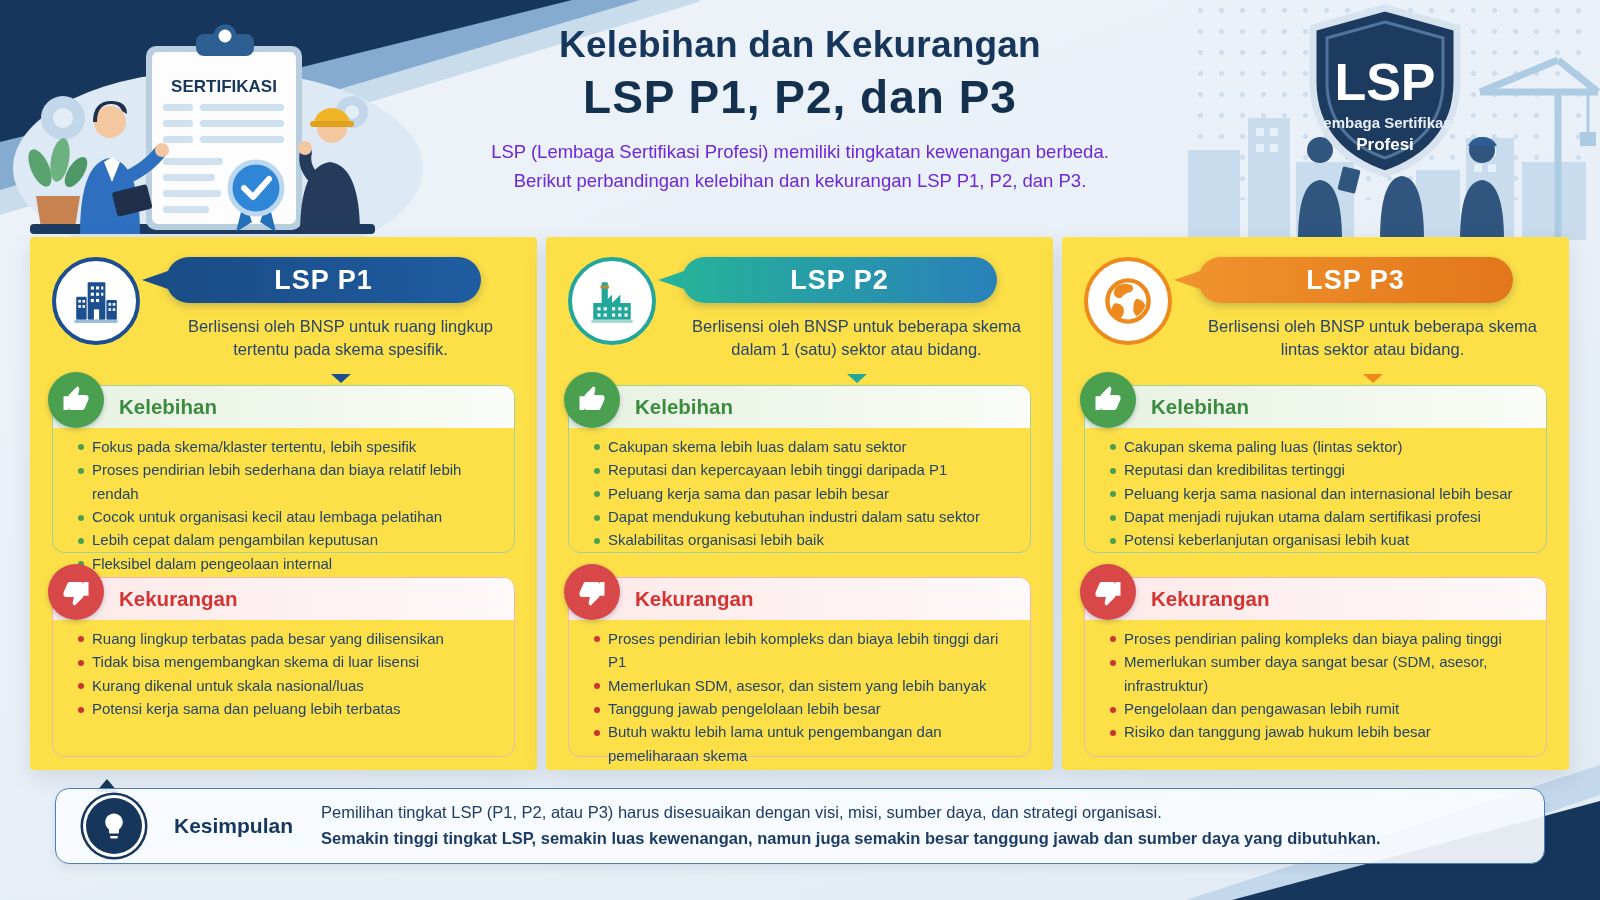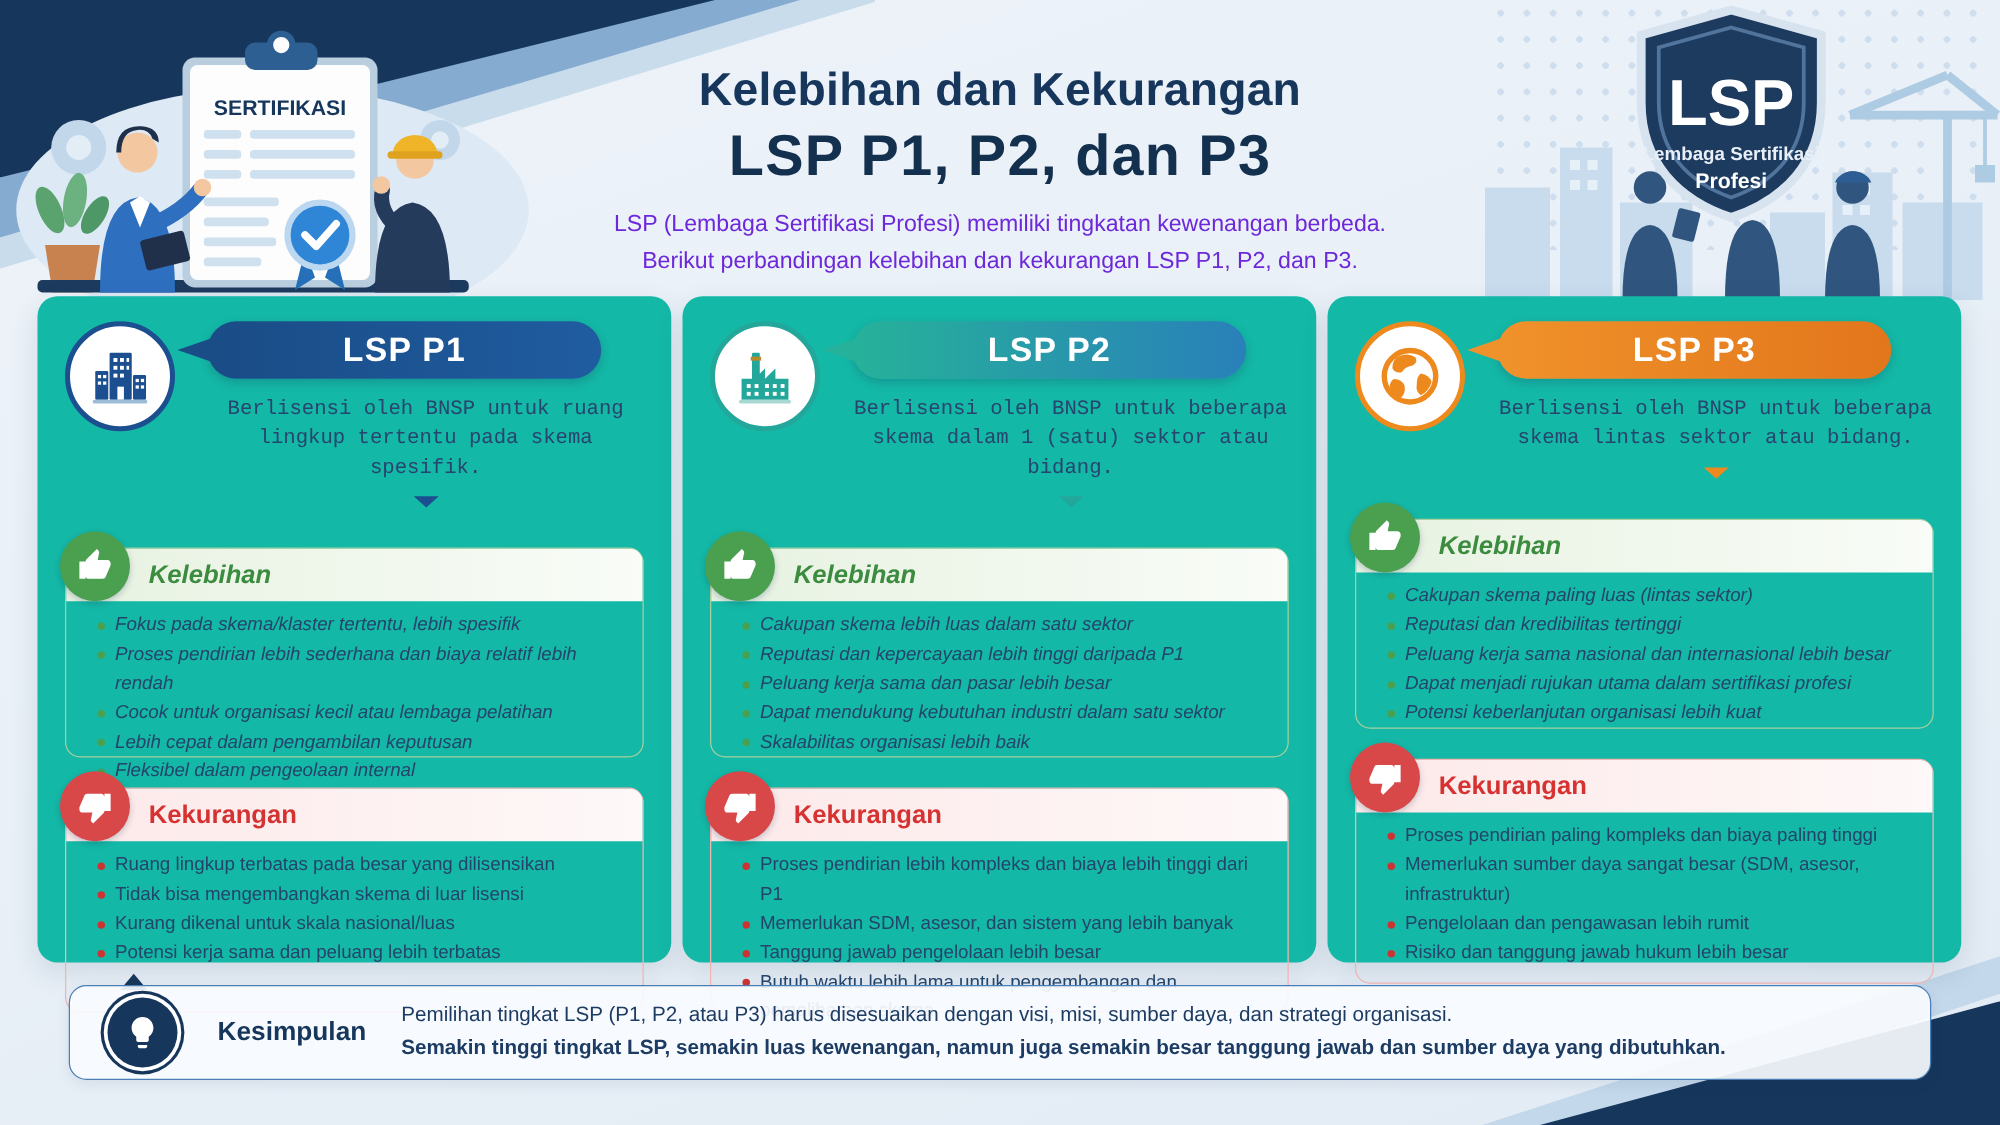--- a/index.html
+++ b/index.html
@@ -14,53 +14,53 @@
   .corner-tl .stripe2 { position:absolute; inset:0; background:#c9dcec; clip-path:polygon(570px 0,705px 0,0 215px,0 140px); }
   .corner-tl .stripe1 { position:absolute; inset:0; background:#86abd0; clip-path:polygon(570px 0,640px 0,0 190px,0 140px); }
   .corner-tl .navy    { position:absolute; inset:0; background:#16365c; clip-path:polygon(0 0,572px 0,0 142px); }
   .corner-br { position:absolute; bottom:0; right:0; width:460px; height:150px; pointer-events:none; }
   .corner-br .stripe  { position:absolute; inset:0; background:#c3d8ea; clip-path:polygon(100% 30%,100% 10%,10% 100%,32% 100%); }
   .corner-br .navy    { position:absolute; inset:0; background:#16365c; clip-path:polygon(100% 100%,100% 34%,20% 100%); }
   .dots { position:absolute; right:10px; top:0; width:400px; height:200px; opacity:.55;
     background-image:radial-gradient(#b7cfe6 2.6px, transparent 2.8px); background-size:21px 21px; }
   
   .header-center { position:absolute; left:50%; transform:translateX(-50%); top:24px; width:840px; text-align:center; }
-  .title1 { font-size:37px; font-weight:800; color:#16365c; letter-spacing:.2px;margin-top:27px; }
+  .title1 { font-size:37px; font-weight:800; color:#16365c; letter-spacing:.2px; }
   .title2 { font-size:46px; font-weight:800; color:#14304f; letter-spacing:1px; margin-top:4px; }
   .subtitle { margin-top:14px; font-size:18.5px; line-height:1.55; color:#6d28d9; }
   .illus { position:absolute; top:0; }
   .illus-left { left:0; width:430px; height:240px; }
   .illus-right{ right:0; width:430px; height:240px; }
   
   .columns { position:absolute; top:237px; left:30px; width:1540px; display:flex; gap:9px; }
-  .card { width:507px; height:533px; background:#14b8a6; border-radius:16px;
+  .card { width:507px; height:533px; background:#fde047; border-radius:4px;
     box-shadow:0 8px 22px rgba(22,54,92,.12); padding:20px 22px 0; position:relative; }
   .c1 { --a1:#1a4c86; --a2:#1f5ca0; --ring:#1b4f8f; }
   .c2 { --a1:#26b29a; --a2:#2980b9; --ring:#23a79b; }
   .c3 { --a1:#f0922b; --a2:#e2761b; --ring:#ee8a1d; }
   .card-head { display:flex; align-items:flex-start; }
   .icon-circle { flex:0 0 88px; width:88px; height:88px; border-radius:50%; background:#fff;
     border:4px solid var(--ring); display:flex; align-items:center; justify-content:center; }
   .head-right { flex:1; margin-left:26px; }
   .pill { position:relative; height:46px; margin-right:34px; border-radius:24px;
     background:linear-gradient(90deg,var(--a1),var(--a2));
     display:flex; align-items:center; justify-content:center;
     color:#fff; font-size:27px; font-weight:800; letter-spacing:1px;
     box-shadow:0 3px 8px rgba(22,54,92,.25); }
   .pill::before { content:""; position:absolute; left:-24px; top:50%; transform:translateY(-50%);
     border-top:9px solid transparent; border-bottom:9px solid transparent;
     border-right:26px solid var(--a1); }
   .desc { margin:12px auto 12px; max-width:360px; text-align:center;
-    font-size:16.5px; line-height:1.42; color:#27456e;font-family:Liberation Mono, monospace; }
+    font-size:16.5px; line-height:1.42; color:#27456e; }
   .chev { width:0; height:0; margin:8px auto 0;
     border-left:10px solid transparent; border-right:10px solid transparent;
     border-top:9px solid var(--ring); }
   
   .box { position:relative; border-radius:12px; }
-  .box.pros { margin-top:32px; height:168px; border:1.7px solid #a6cf9f;font-style:italic; }
+  .box.pros { margin-top:2px; height:168px; border:1.7px solid #a6cf9f; }
   .box.cons { margin-top:24px; height:180px; border:1.7px solid #f2b4b4; }
   .box-head { height:42px; border-radius:10px 10px 0 0; display:flex; align-items:center;
     padding-left:66px; font-weight:800; font-size:20.5px; }
   .pros .box-head { background:linear-gradient(90deg,#e7f2e1,#f9fcf7); color:#3c8c40; }
   .cons .box-head { background:linear-gradient(90deg,#fde9e9,#fef8f8); color:#d63232; }
   .badge-circle { position:absolute; left:-5px; top:-14px; width:56px; height:56px; border-radius:50%;
     display:flex; align-items:center; justify-content:center; box-shadow:0 2px 5px rgba(22,54,92,.25); }
   .pros .badge-circle { background:#4aa04e; }
   .cons .badge-circle { background:#d94848; }
   .box ul { list-style:none; margin:7px 0 0; padding:0 12px 0 24px; }

